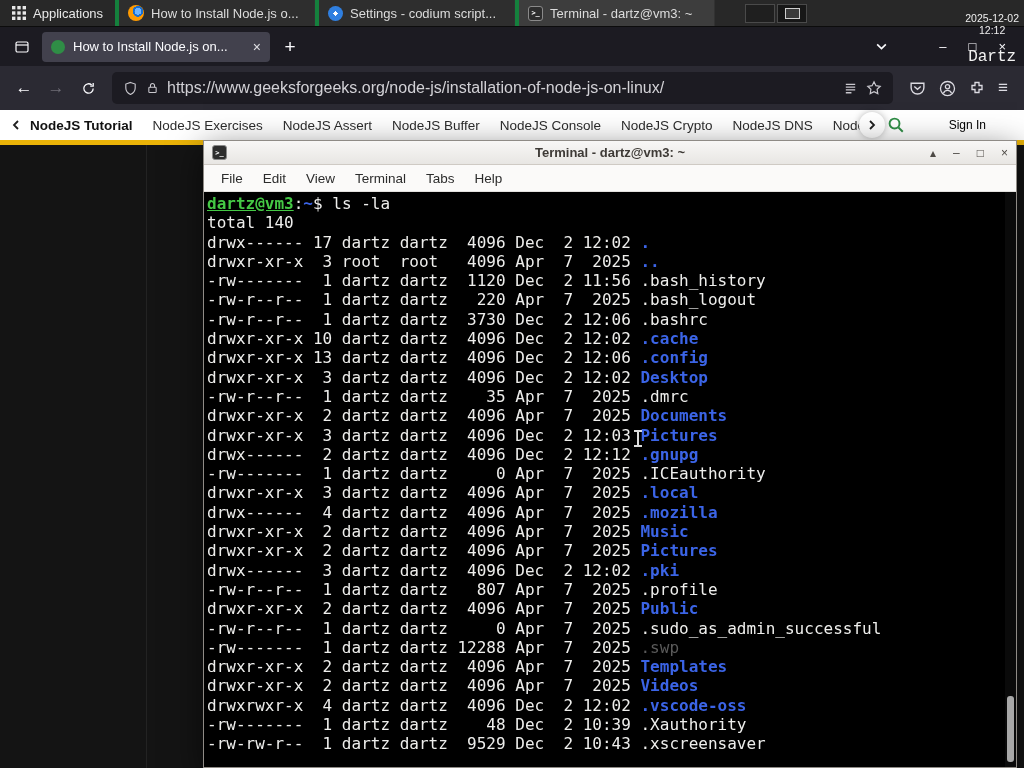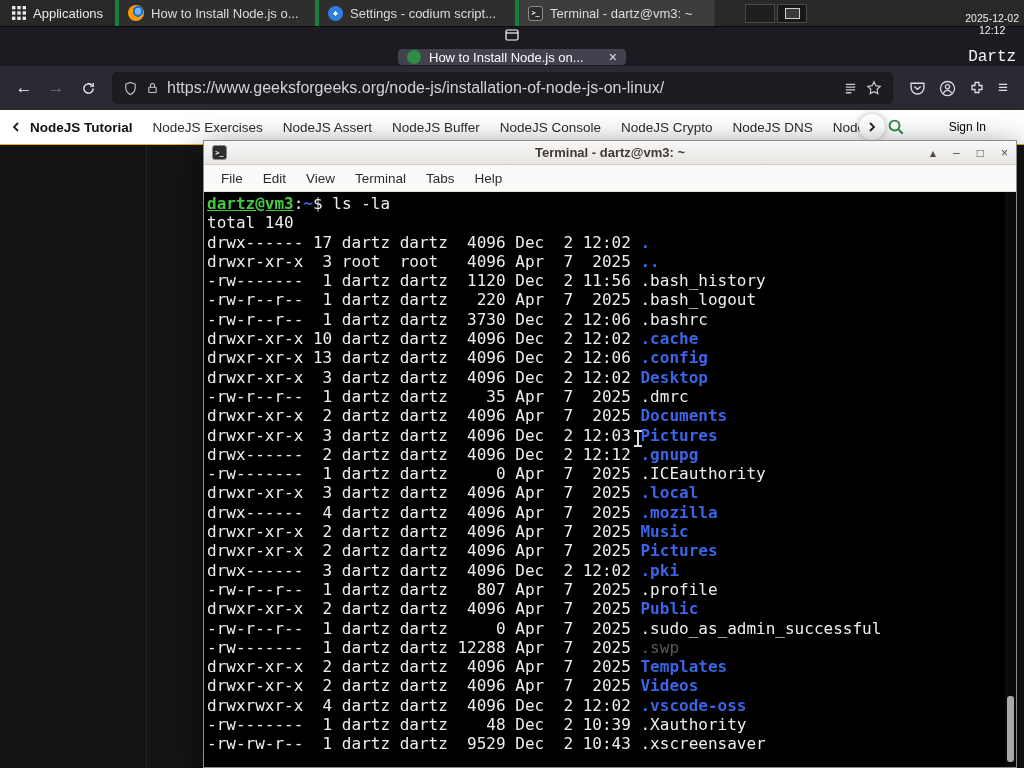--- a/index.html
+++ b/index.html
@@ -31,21 +31,21 @@
   .pager-cell.current { background:#171717; }
   .pager-mini { position:absolute; left:7px; top:3px; width:15px; height:11px;
                 background:#3a3a3a; border:1px solid #cfcfcf; }
   .tray { margin-left:auto; display:flex; align-items:center; gap:12px; padding-right:5px;flex-direction:column; }
   .clock { text-align:center; font-size:10.5px; line-height:12px; color:#efefef; }
   .user-label { font-size:16px; color:#f2f2f2;font-family:Liberation Mono, monospace; }
 
   
   .browser { position:absolute; top:27px; left:0; width:1024px; height:741px;
              display:flex; flex-direction:column; z-index:10; }
-  .tabbar { height:39px; background:#1c1b22; display:flex; align-items:center; padding:0 8px; gap:6px;flex-direction:column; }
+  .tabbar { height:39px; background:#1c1b22; display:flex; align-items:center; padding:0 8px; gap:6px; }
   .iconbtn { width:28px; height:28px; display:flex; align-items:center; justify-content:center;
              color:#fbfbfe; border-radius:4px; }
   .tab { width:228px; height:30px; background:#42414d; border-radius:4px; display:flex;
          align-items:center; gap:8px; padding:0 9px; color:#fbfbfe; font-size:13px; }
   .gfgico { width:14px; height:14px; min-width:14px; border-radius:50%; background:#2f8d46; }
   .tab-title { flex:1; overflow:hidden; white-space:nowrap; }
   .tab-close { opacity:.85; font-size:14px; }
   .newtab { font-size:19px; }
   .tab-spacer { flex:1; }
   .alltabs { margin-right:28px; }
@@ -54,21 +54,21 @@
   .navbar { height:44px; background:#2b2a33; display:flex; align-items:center; padding:0 8px; }
   .navbtn { width:32px; height:32px; display:flex; align-items:center; justify-content:center;
             color:#fbfbfe; font-size:17px; border-radius:4px; }
   .navbtn.fwd { color:#6f6e77; }
   .urlbar { flex:1; min-width:0; height:32px; background:#1c1b22; border-radius:5px; display:flex;
             align-items:center; gap:8px; padding:0 11px; margin:0 8px; color:#b8b7be; }
   .url-text { flex:1; overflow:hidden; white-space:nowrap; font-size:16px; color:#d2d1d6; }
   .nav-icons { display:flex; align-items:center; gap:13px; padding:0 8px; color:#dcdbe2; }
   .menu-glyph { font-size:17px; }
 
-  .sitenav { height:35px; background:#ffffff; border-bottom:1px solid #eab308; display:flex;
+  .sitenav { height:35px; background:#ffffff; border-bottom:5px solid #eab308; display:flex;
              align-items:center; padding:0 10px; color:#333; position:relative; }
   .sn-chev { color:#1f1f1f; display:flex; align-items:center; }
   .sn-item { font-size:13.5px; margin-left:20px; white-space:nowrap; color:#2d2d2d; }
   .sn-item.first { font-weight:bold; color:#111; margin-left:8px; }
   .sn-circle { width:26px; height:26px; min-width:26px; border-radius:50%; background:#fff;
                box-shadow:0 0 7px rgba(0,0,0,.28); display:flex; align-items:center;
                justify-content:center; margin-left:-6px; color:#1f1f1f; }
   .sn-search { margin-left:auto; margin-right:44px; display:flex; align-items:center; color:#2f8d46; }
   .sn-signin { font-size:12px; color:#000000; margin-right:28px; white-space:nowrap;text-align:center; }
 

